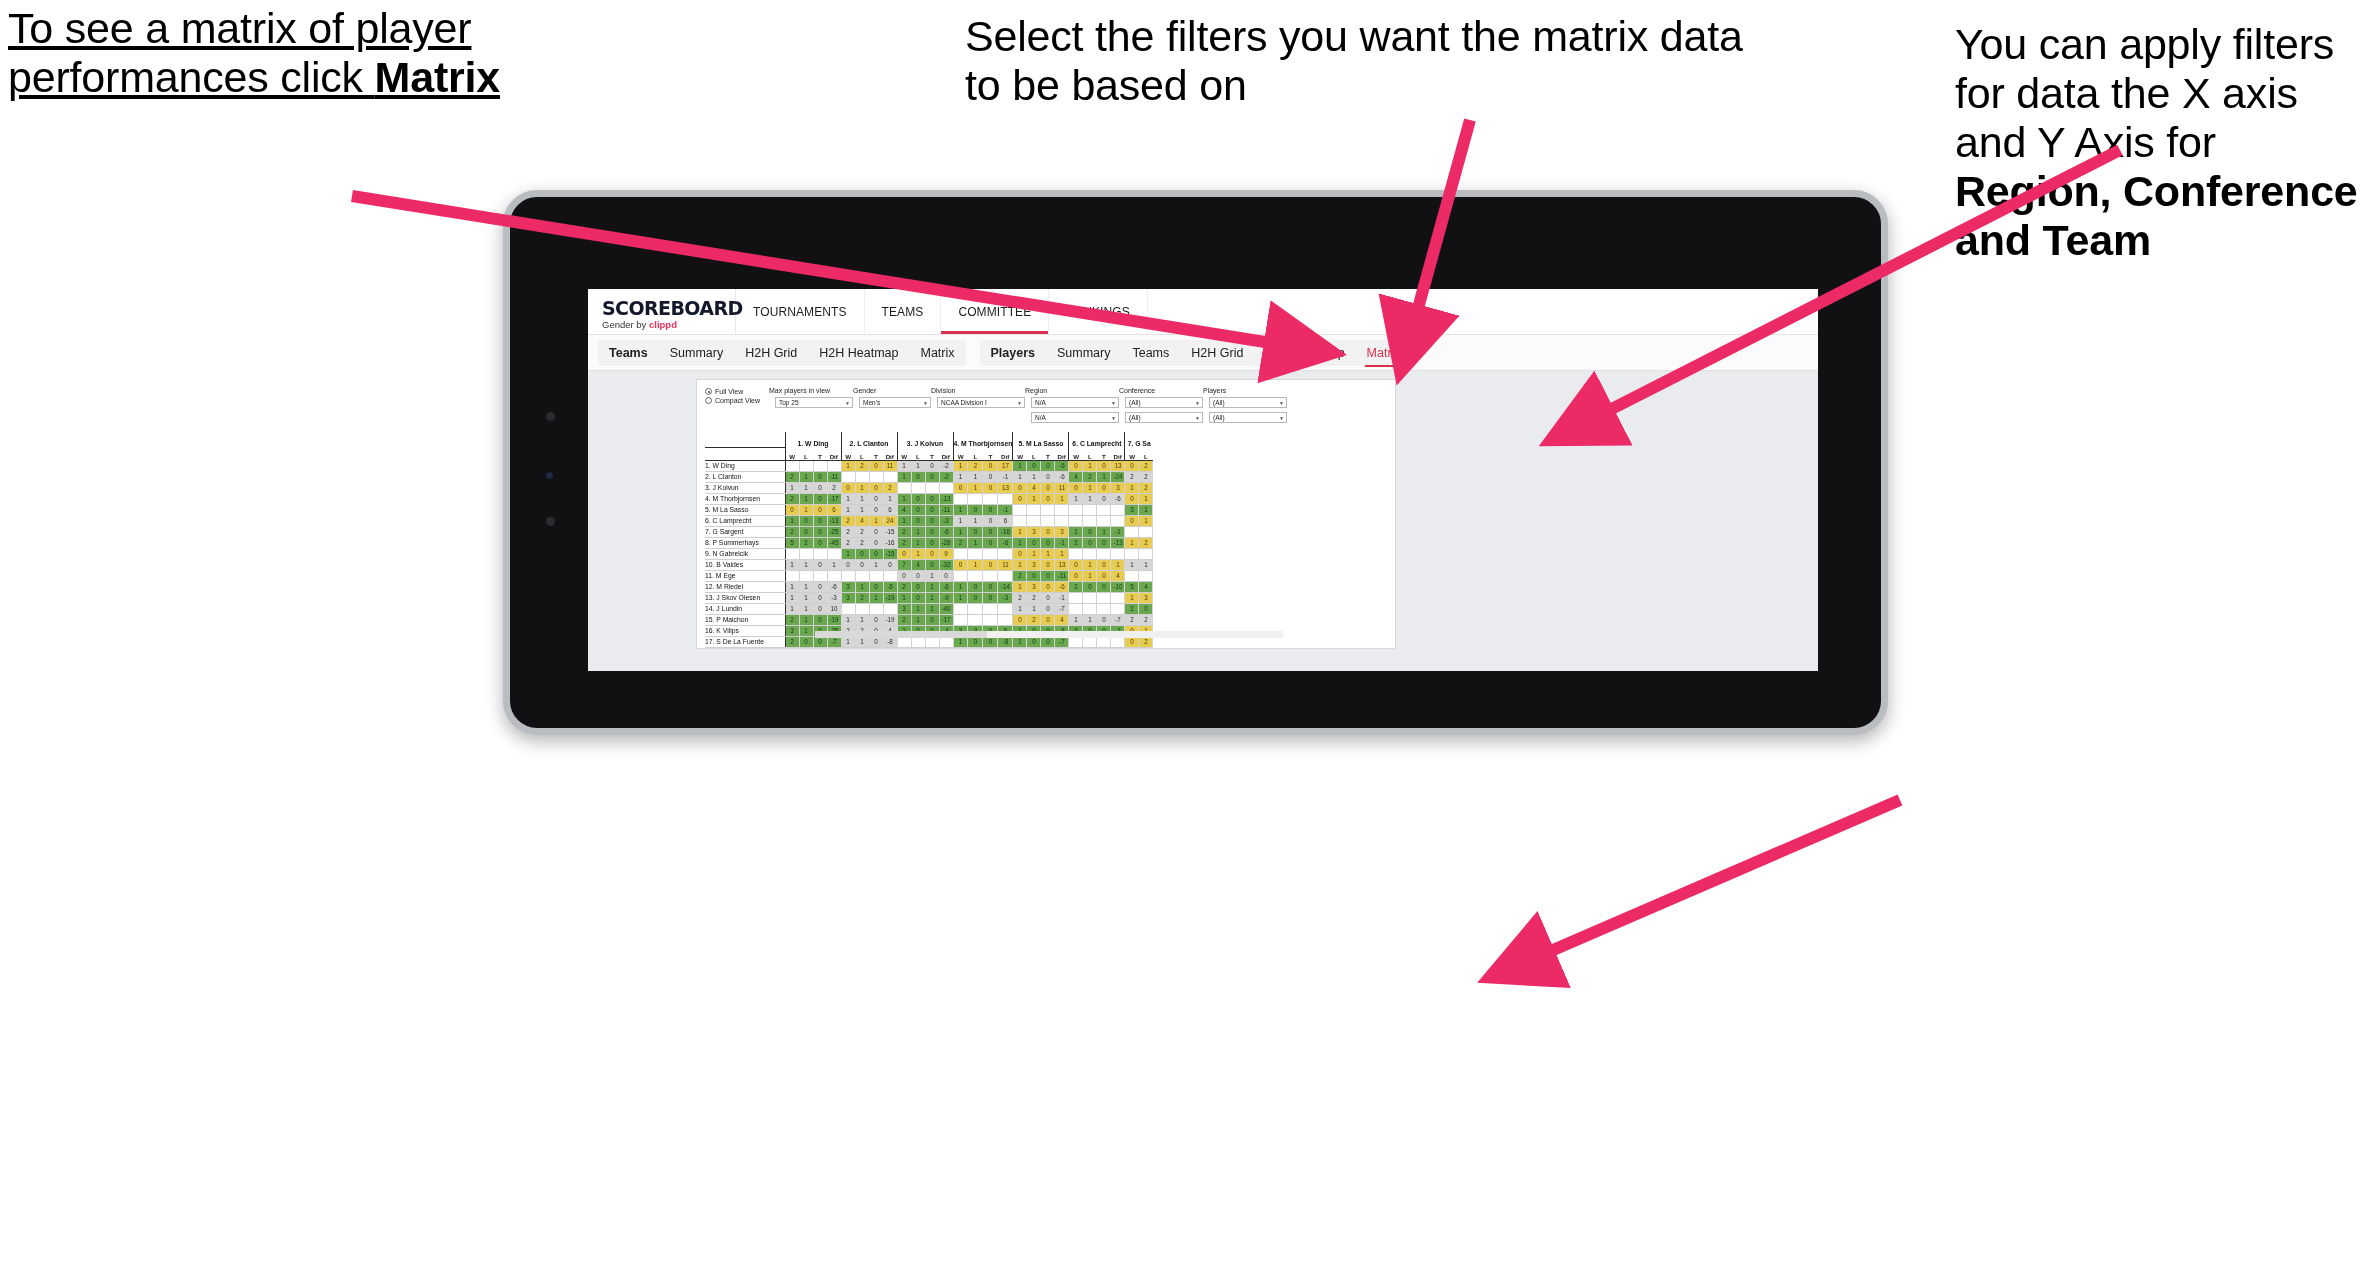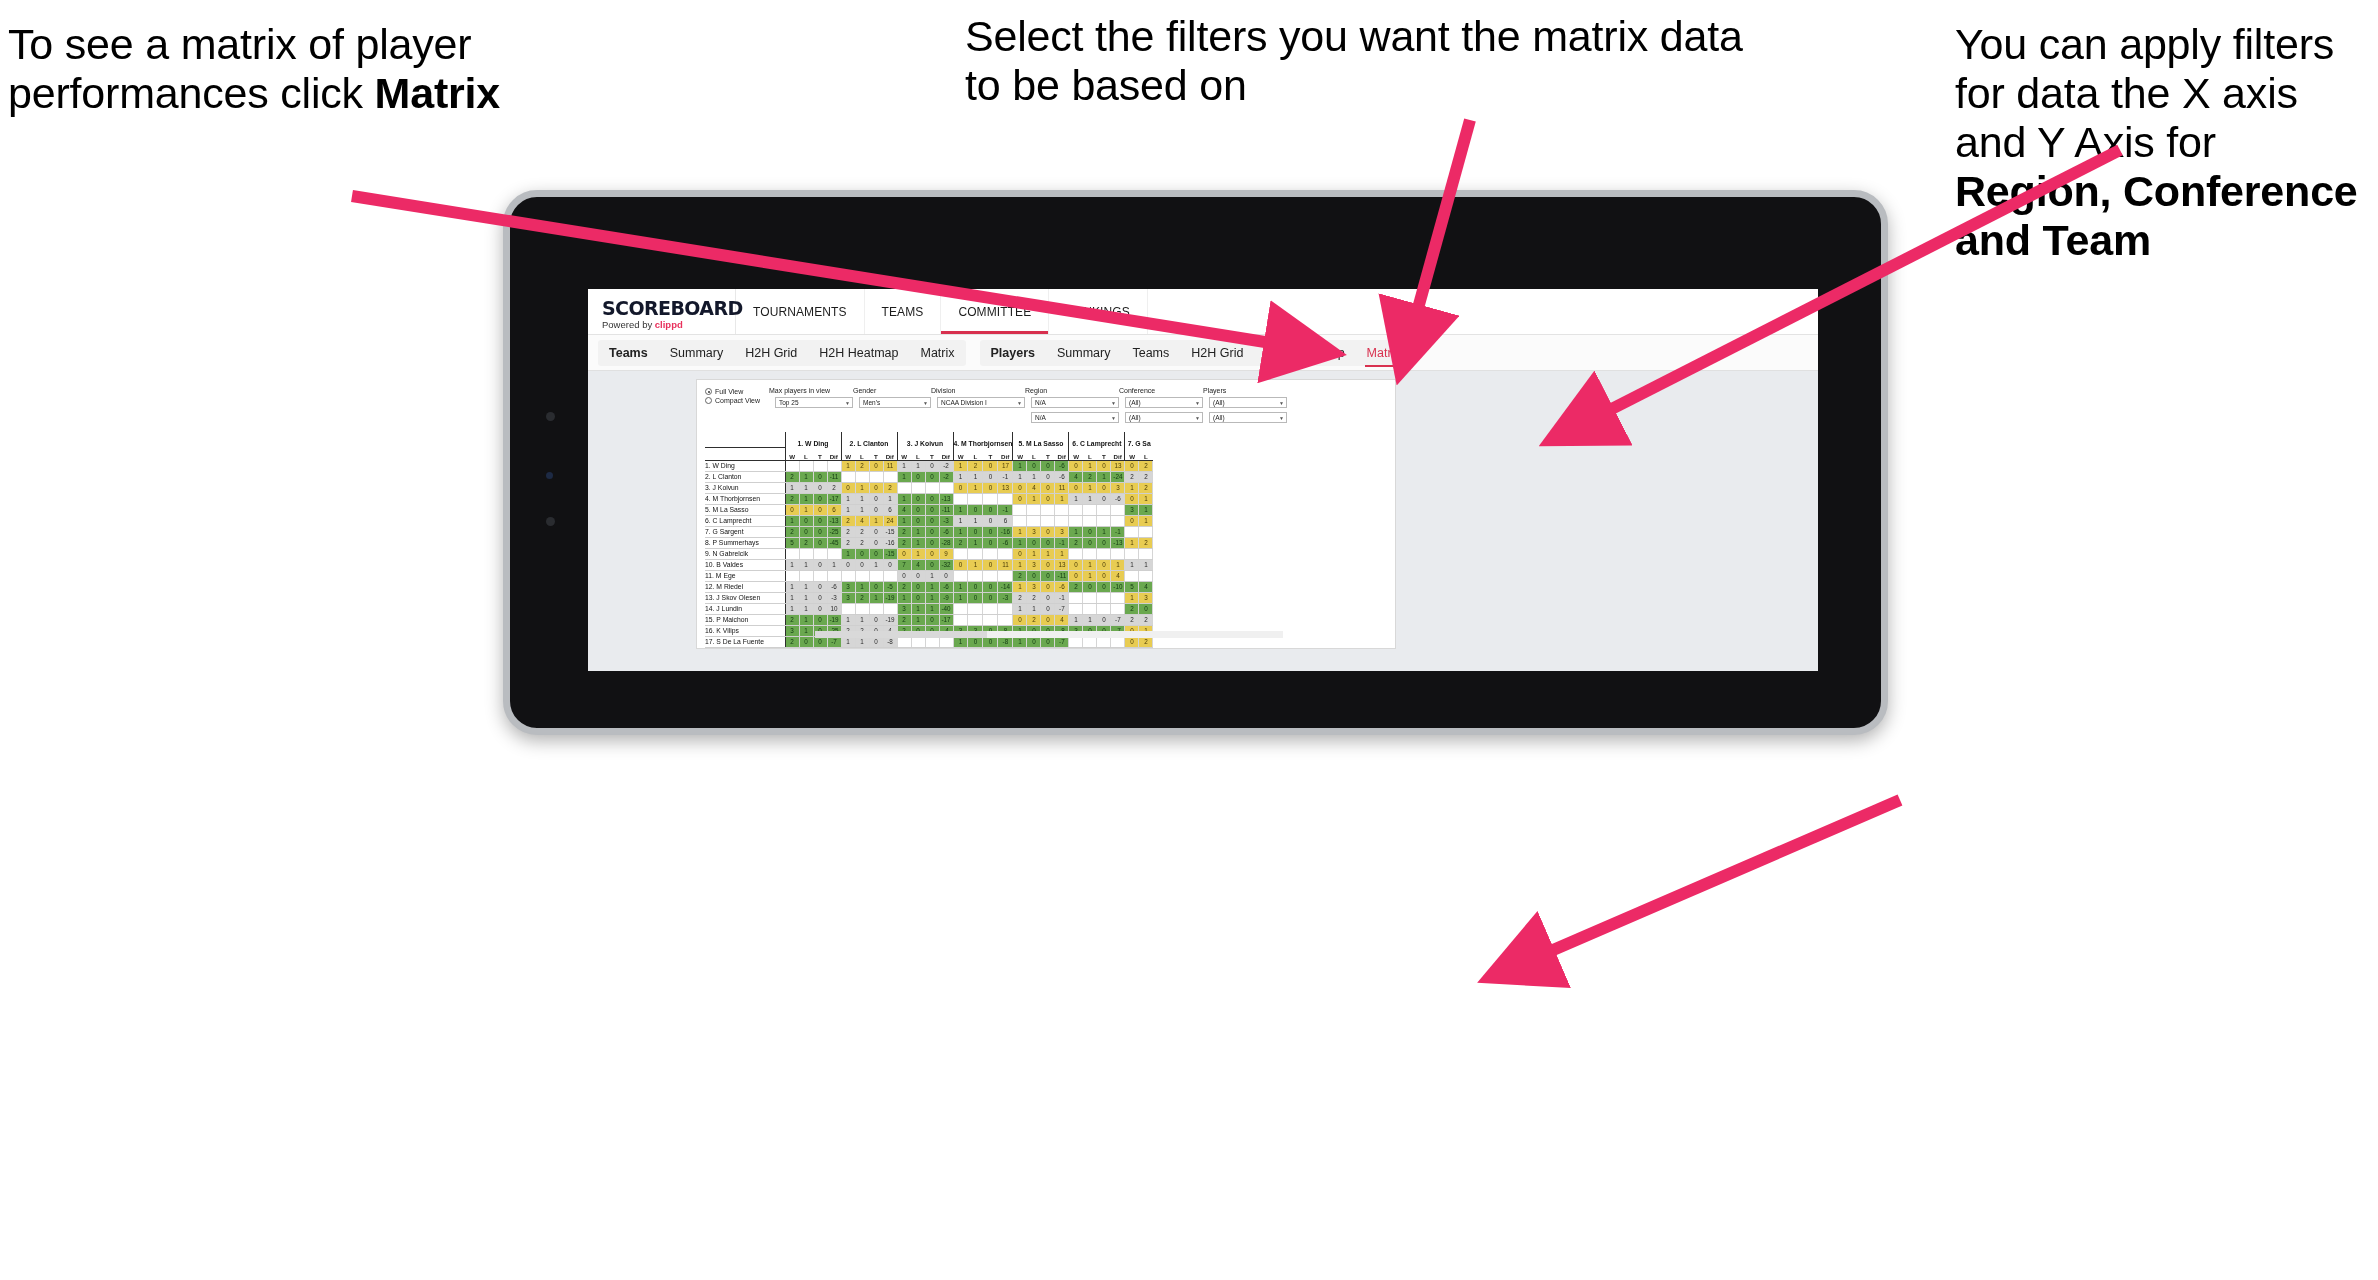--- a/index.html
+++ b/index.html
@@ -14,21 +14,21 @@
   
   .annot {
     position: absolute;
     color: #000;
     font-size: 43px;
     line-height: 1.14;
     font-weight: 400;
     letter-spacing: -0.2px;
   }
   .annot b { font-weight: 700; }
-  #annot-matrix   { left: 8px;    top: 20px;  width: 560px; }
+  #annot-matrix   { left: 8px;    top: 4px;  width: 560px; text-decoration: underline; }
   #annot-filters  { left: 965px;  top: 12px;  width: 790px; }
   #annot-axes     { left: 1955px; top: 20px;  width: 420px; }
   #annot-full     { left: 1915px; top: 595px; width: 460px; }
 
   .arrow-svg { position: absolute; left: 0; top: 0; width: 2378px; height: 1280px; pointer-events: none; }
 
   
   #tablet {
     position: absolute; left: 503px; top: 190px;
     width: 1385px; height: 545px;
@@ -187,21 +187,21 @@
       <span class="cam" id="cam1"></span>
       <span class="cam" id="cam2"></span>
       <span class="cam" id="cam3"></span>
 
       <div id="tablet-screen">
 
         <div id="app-header">
           <div id="logo-block">
             <div id="logo-main">SCOREBOARD</div>
             <div id="logo-sub">
-              <span>Powered by </span><span class="brand">clippd</span>
+              <span>Gender by </span><span class="brand">clippd</span>
             </div>
           </div>
           <div class="topnav">
             <div class="topnav-item">TOURNAMENTS</div>
             <div class="topnav-item">TEAMS</div>
             <div class="topnav-item active">COMMITTEE</div>
             <div class="topnav-item">RANKINGS</div>
           </div>
         </div>
 

